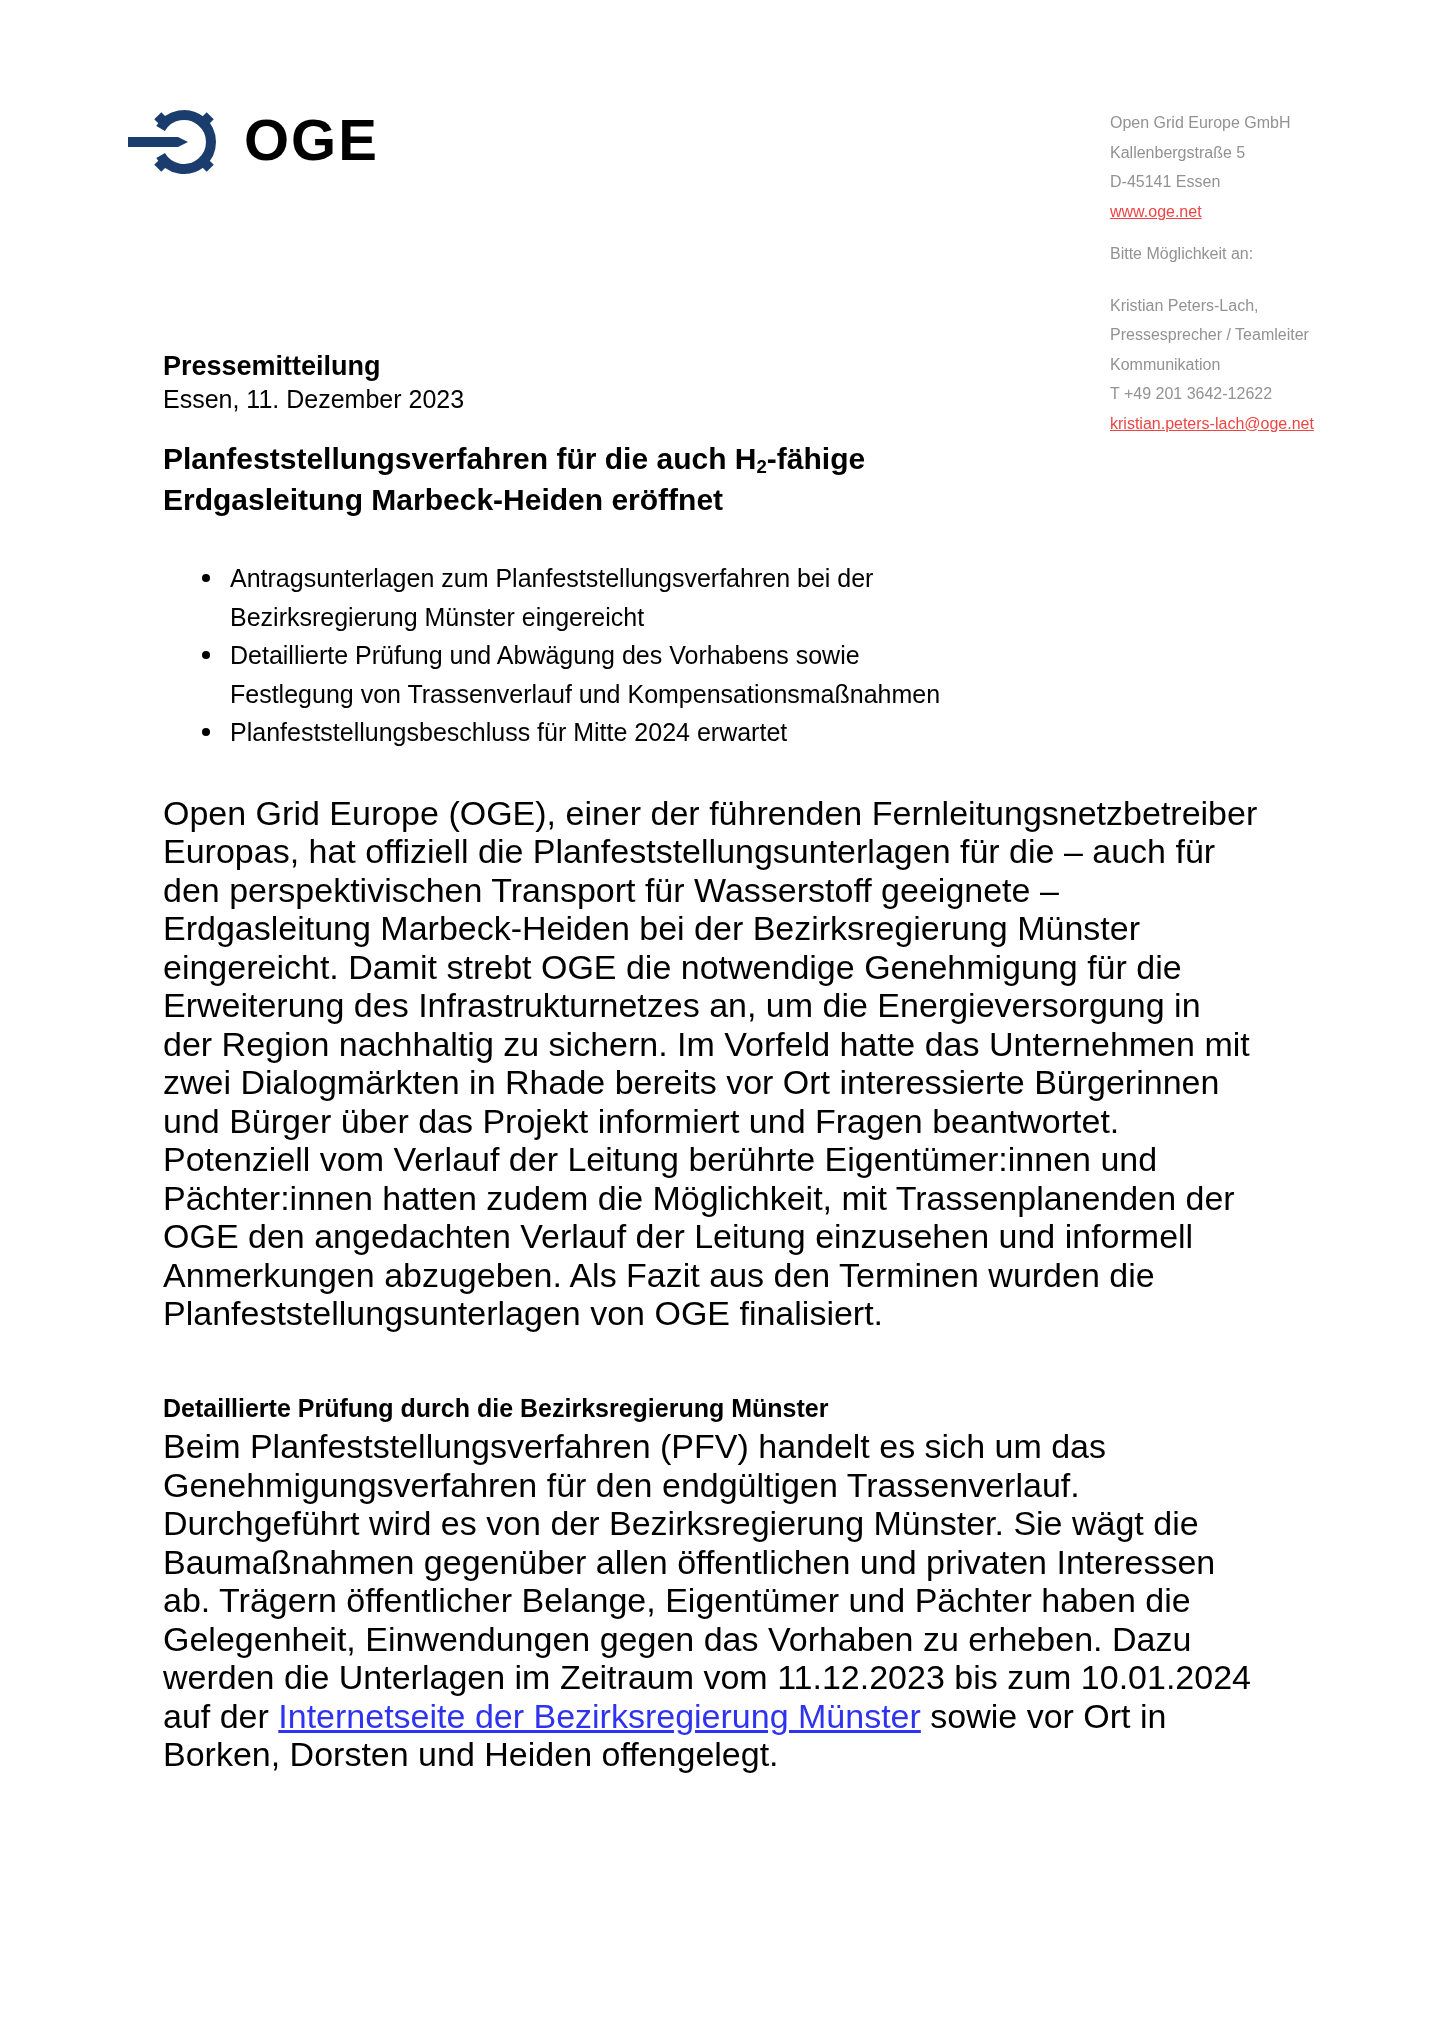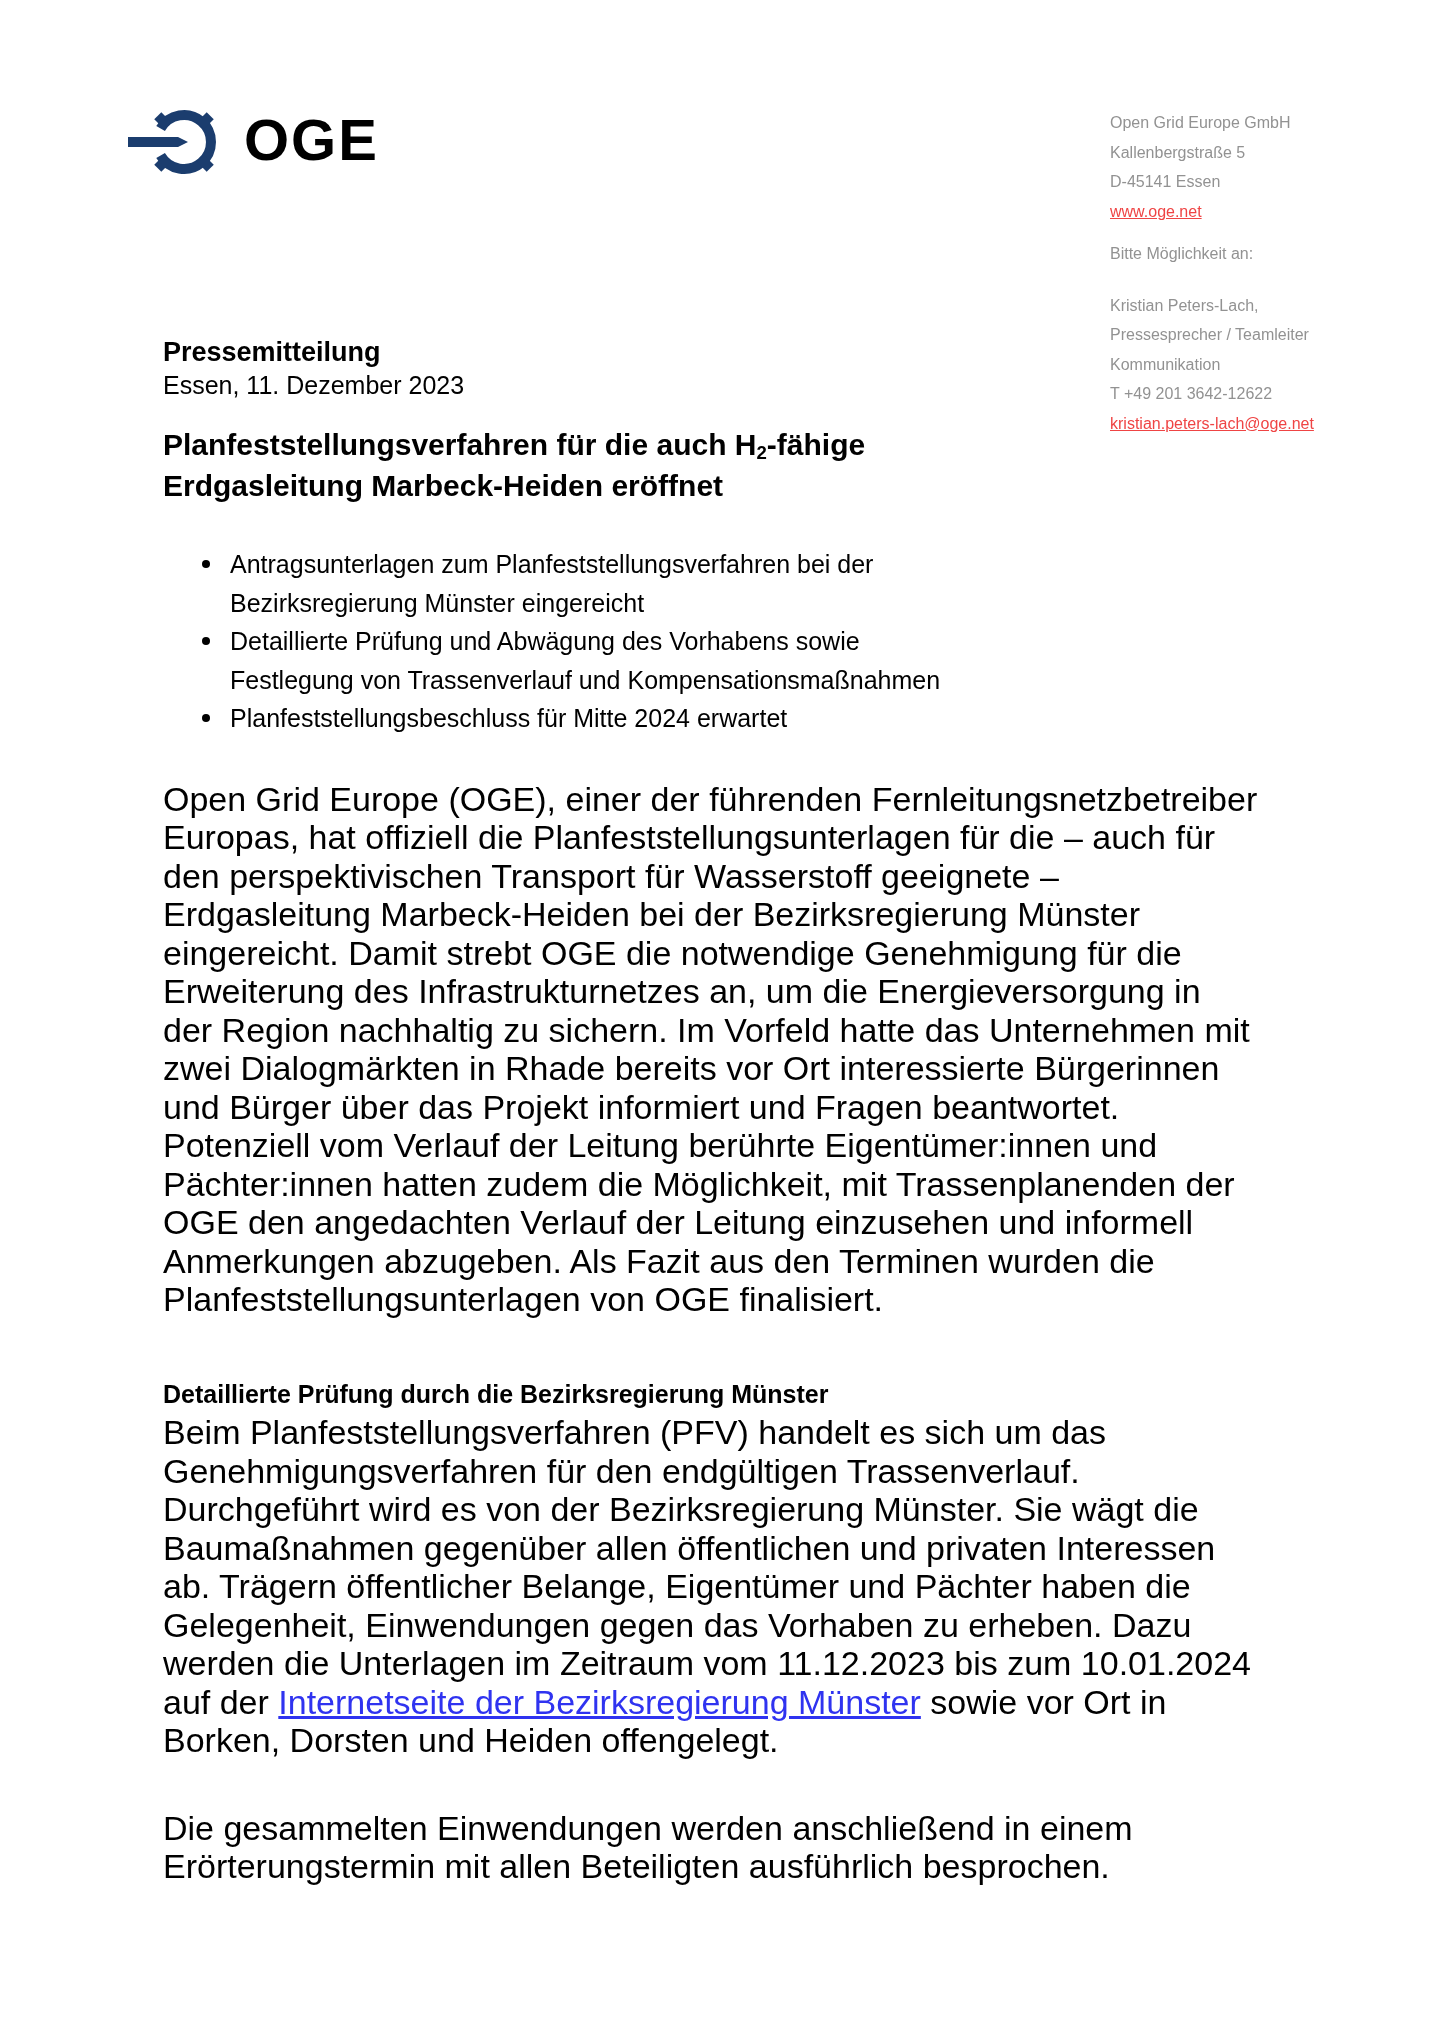--- a/index.html
+++ b/index.html
@@ -45,21 +45,21 @@
     color:#ef4444;
     text-decoration:underline;
     display:block;
   }
   .sidebar .contact-heading{margin-top:13px;}
   .sidebar .contact-details{margin-top:22px;}
   
   .main{
     position:absolute;
     left:163px;
-    top:337px;
+    top:351px;
     width:960px;
   }
   .kicker{
     font-size:27px;
     font-weight:bold;
     line-height:30px;
     margin:0;
   }
   .dateline{
     font-size:25px;
@@ -191,17 +191,15 @@
     <p class="para"><span>Beim Planfeststellungsverfahren (PFV) handelt es sich um das
 Genehmigungsverfahren für den endgültigen Trassenverlauf.
 Durchgeführt wird es von der Bezirksregierung Münster. Sie wägt die
 Baumaßnahmen gegenüber allen öffentlichen und privaten Interessen
 ab. Trägern öffentlicher Belange, Eigentümer und Pächter haben die
 Gelegenheit, Einwendungen gegen das Vorhaben zu erheben. Dazu
 werden die Unterlagen im Zeitraum vom 11.12.2023 bis zum 10.01.2024
 auf der </span><a href="#" class="body-link">Internetseite der Bezirksregierung Münster</a><span> sowie vor Ort in
 Borken, Dorsten und Heiden offengelegt.</span></p>
 
-    <p class="para para-closing">Die gesammelten Einwendungen werden anschließend in einem
-Erörterungstermin mit allen Beteiligten ausführlich besprochen.</p>
 
   </main>
 </div>
 
 </body></html>

